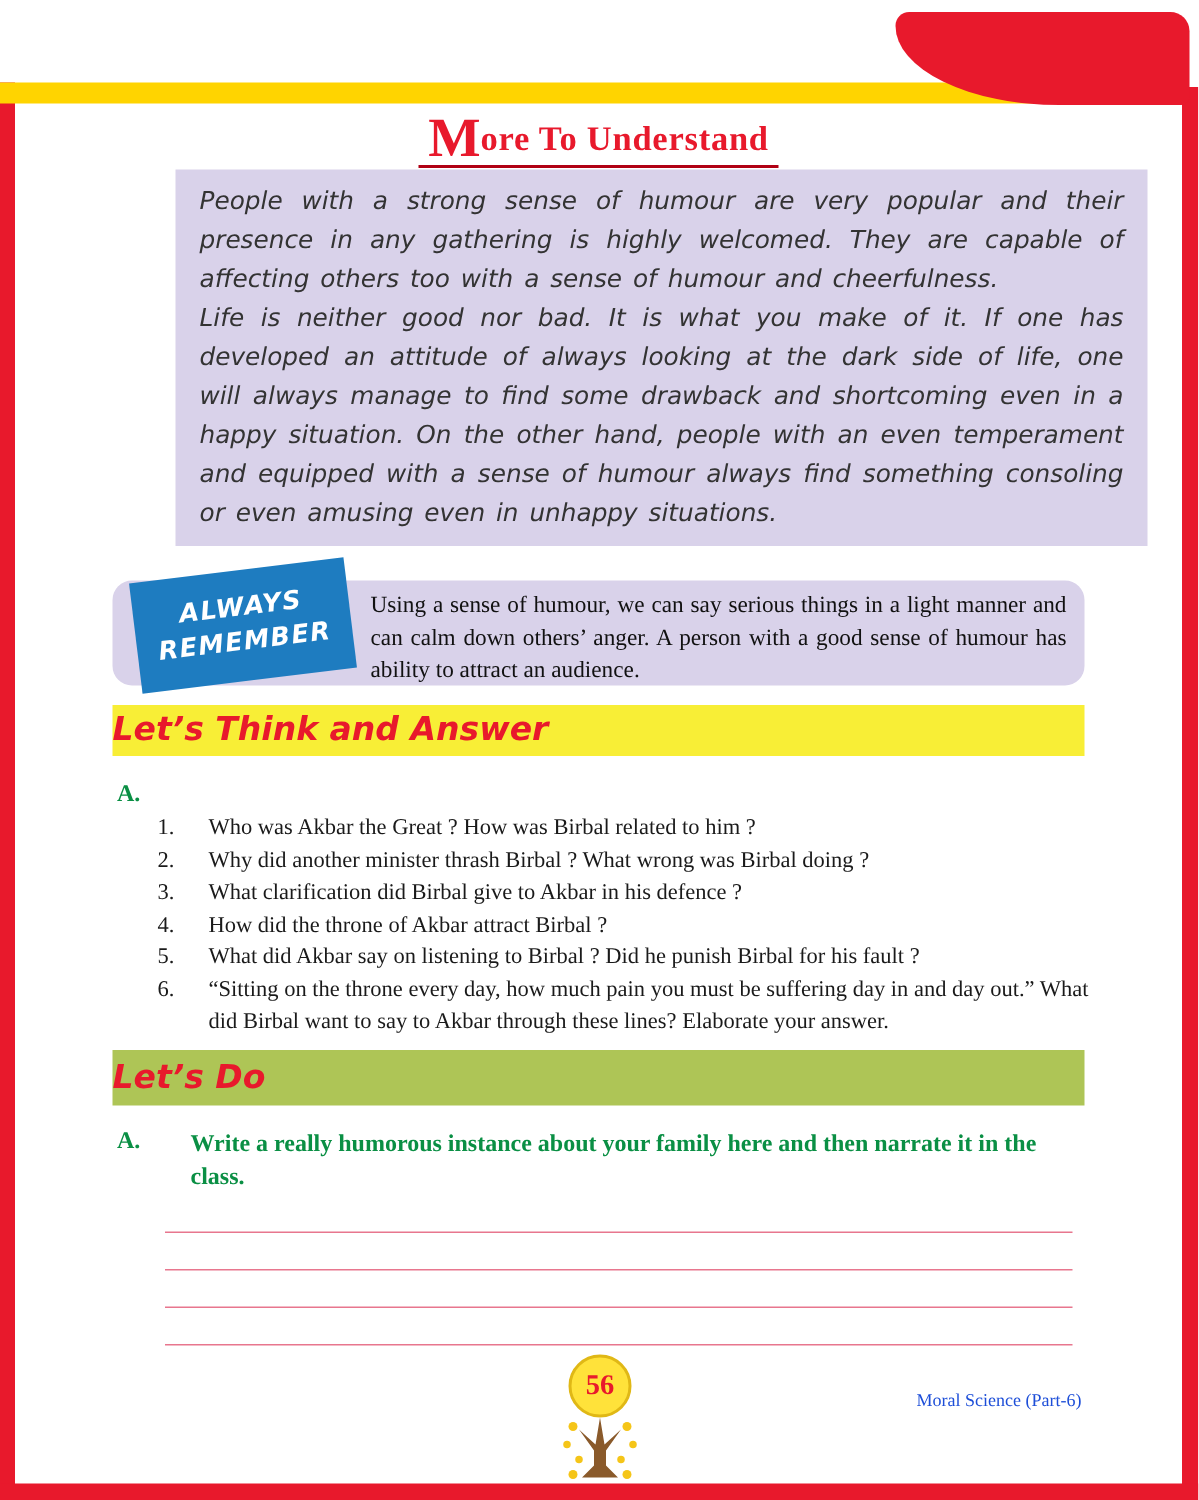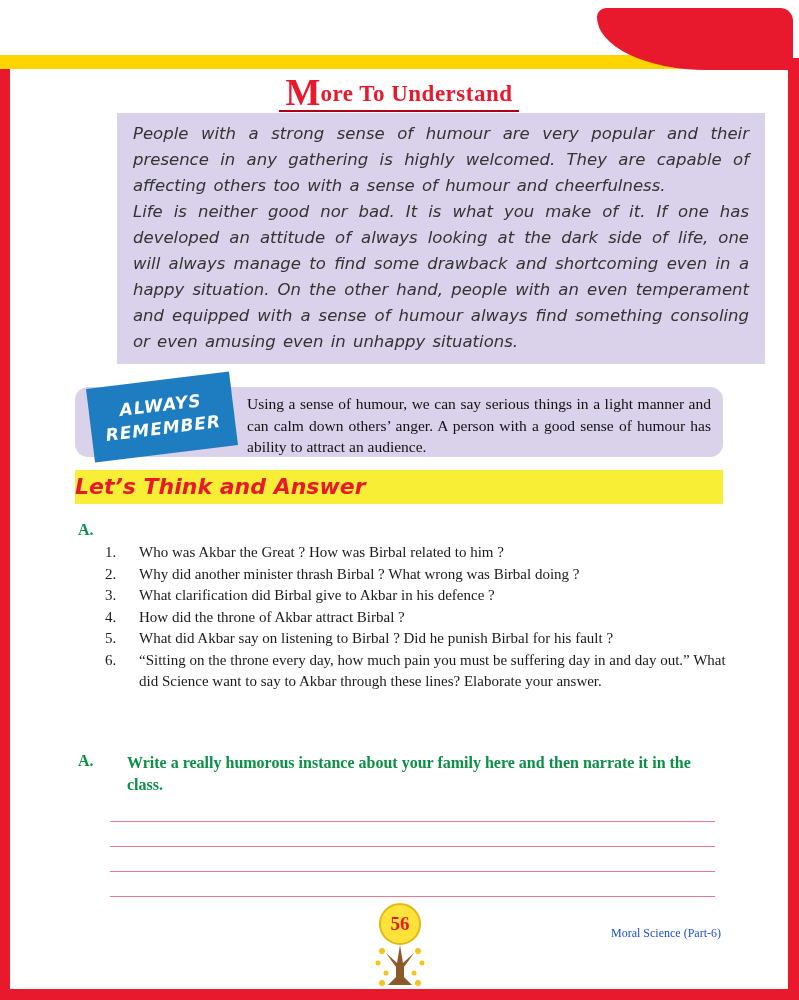--- a/index.html
+++ b/index.html
@@ -139,25 +139,28 @@
       <li>
         <span class="qnum">4.</span>
         <span class="qtext">How did the throne of Akbar attract Birbal ?</span>
       </li>
       <li>
         <span class="qnum">5.</span>
         <span class="qtext">What did Akbar say on listening to Birbal ? Did he punish Birbal for his fault ?</span>
       </li>
       <li>
         <span class="qnum">6.</span>
-        <span class="qtext">“Sitting on the throne every day, how much pain you must be suffering day in and day out.” What did Science want to say to Akbar through these lines? Elaborate your answer.</span>
+        <span class="qtext">“Sitting on the throne every day, how much pain you must be suffering day in and day out.” What did Birbal want to say to Akbar through these lines? Elaborate your answer.</span>
       </li>
     </ol>
   </div>
 
+  <div class="banner banner-do">
+    <span>Let’s Do</span>
+  </div>
 
   <div class="do-sec">
     <span class="sec-label">A.</span>
     <span class="do-text">Write a really humorous instance about your family here and then narrate it in the class.</span>
   </div>
 
   <div class="write-lines">
     <div class="write-line"></div>
     <div class="write-line"></div>
     <div class="write-line"></div>

